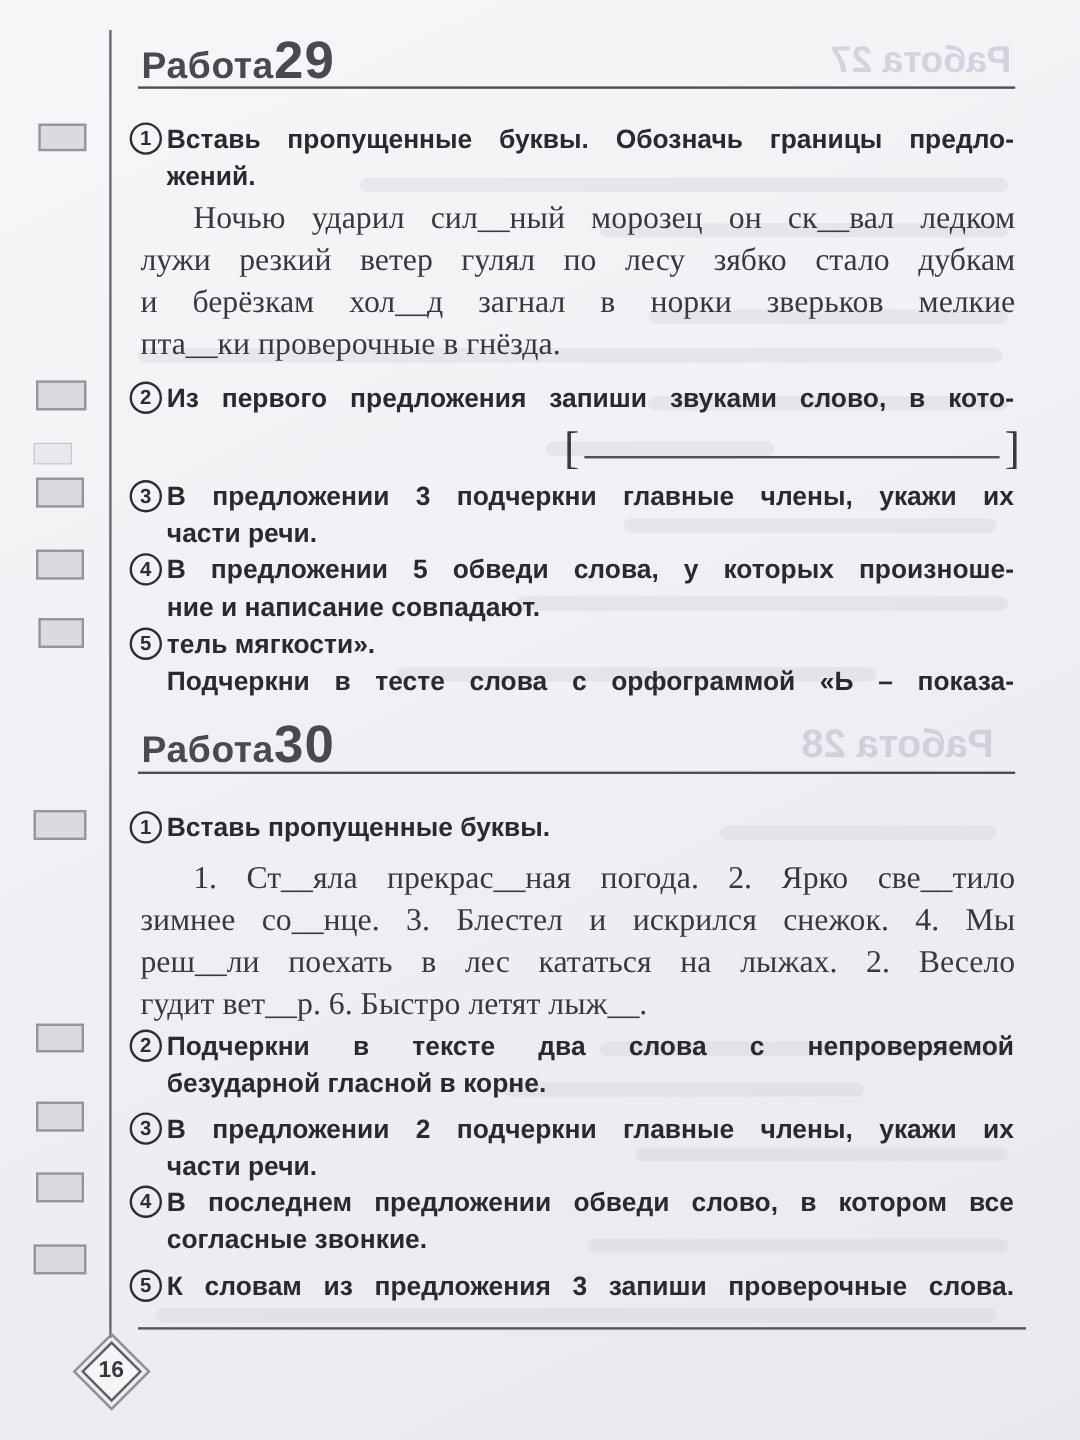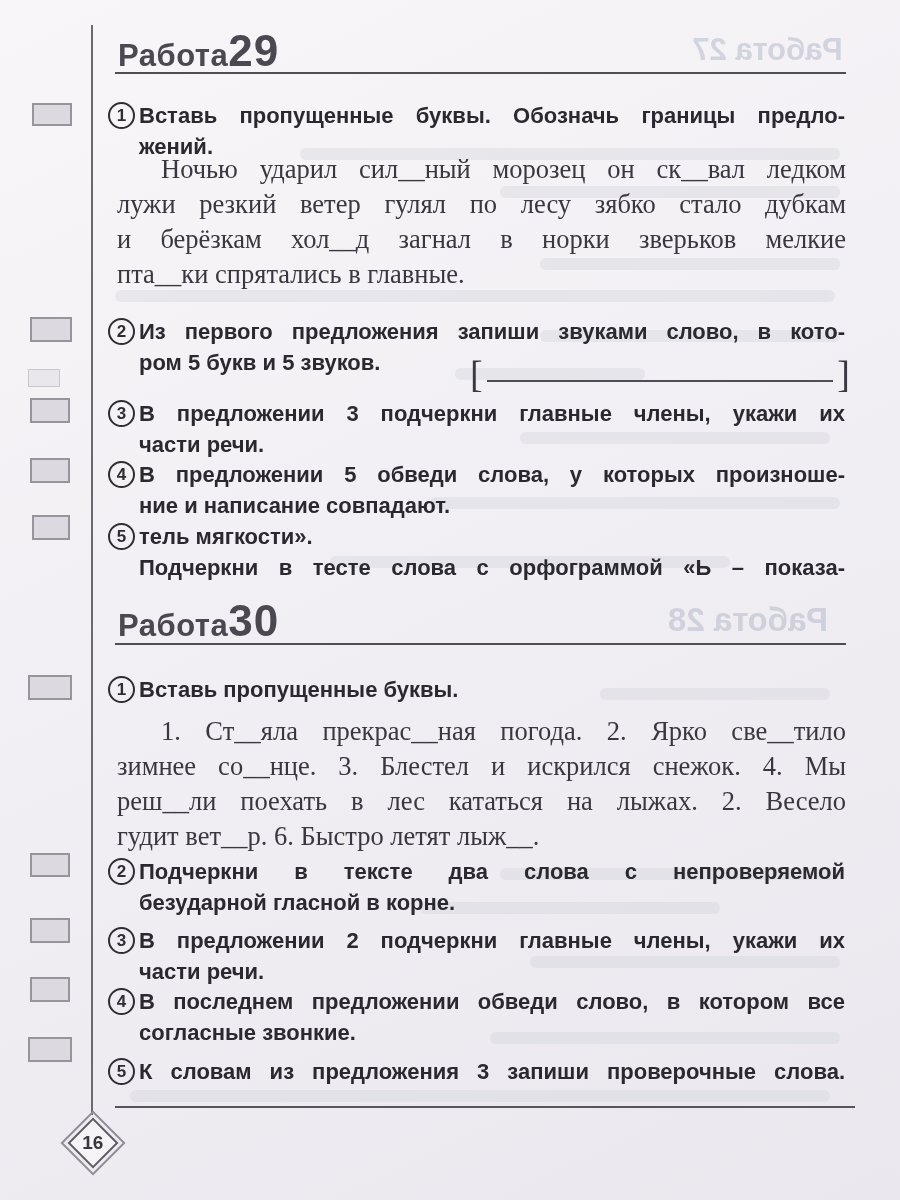--- a/index.html
+++ b/index.html
@@ -98,34 +98,33 @@
   <div class="ex" style="top:100px">
     <div class="circ">
         <span>1</span>
       </div>
     <div class="lines">
       <div class="il j">Вставь пропущенные буквы. Обозначь границы предло-</div>
       <div class="il">жений.</div>
     </div>
   </div>
 
-  <div class="passage" style="top:152px">
+  <div class="passage" style="top:164px">
     <div class="pl j indent">Ночью ударил сил__ный морозец он ск__вал ледком</div>
     <div class="pl j">лужи резкий ветер гулял по лесу зябко стало дубкам</div>
     <div class="pl j">и берёзкам хол__д загнал в норки зверьков мелкие</div>
-    <div class="pl">пта__ки спрятались в главные.</div>
+    <div class="pl">пта__ки проверочные в гнёзда.</div>
   </div>
 
   <div class="ex" style="top:316px">
     <div class="circ">
         <span>2</span>
       </div>
     <div class="lines">
       <div class="il j">Из первого предложения запиши звуками слово, в кото-</div>
-      <div class="il">ром 5 букв и 5 звуков.</div>
     </div>
   </div>
 
   <div class="bracket-row" style="top:351px">
     <span class="br">[</span>
     <div class="brline"></div>
     <span class="br">]</span>
   </div>
 
   <div class="ex" style="top:398px">

